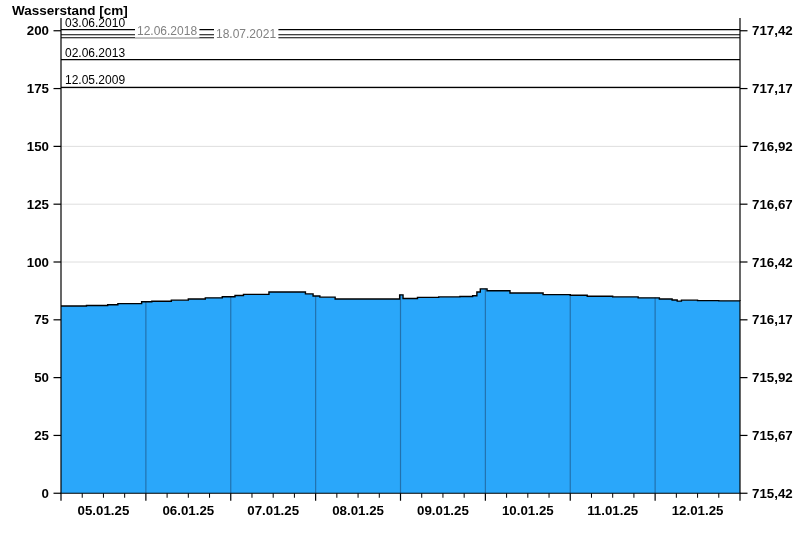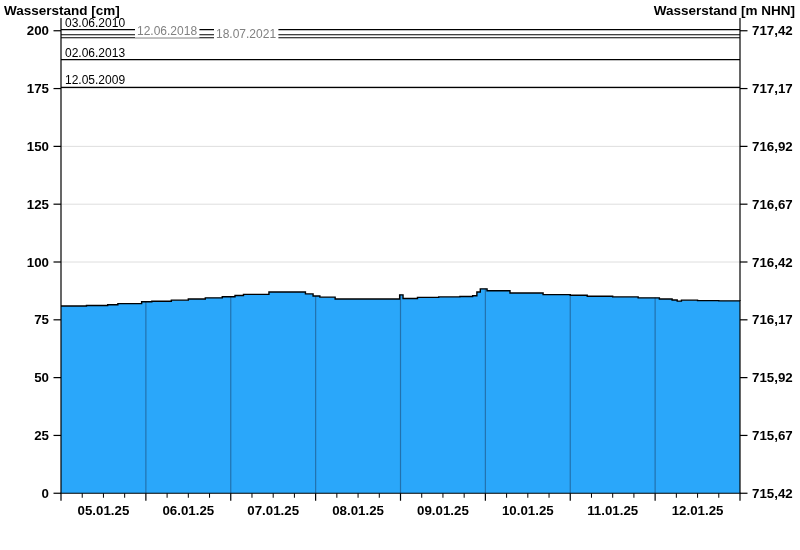--- a/index.html
+++ b/index.html
@@ -1,33 +1,32 @@
 <!DOCTYPE html>
 <html><head>
 <meta charset="utf-8">
 <style>
   html,body{margin:0;padding:0;background:#fff;}
   .stage{
     position:relative;width:800px;height:550px;background:#ffffff;overflow:hidden;
     font-family:"Liberation Sans",sans-serif;
   }
   .axis-title{
-    position:absolute;top:3px;font-size:13.5px;font-weight:bold;color:#000;white-space:nowrap;
+    position:absolute;top:3px;font-size:13.5px;font-weight:bold;color:#000;white-space:nowrap;margin-left:8px;
   }
   .axis-title.left{left:4px;}
   .axis-title.right{right:5px;}
   svg{position:absolute;left:0;top:0;}
   text{font-family:"Liberation Sans",sans-serif;}
 </style>
 </head>
 <body>
 
 <div class="stage">
   <div class="axis-title left">Wasserstand [cm]</div>
-  <div class="axis-title right">Wasserstand [m NHN]</div>
   <svg id="chart" width="800" height="550" viewBox="0 0 800 550">
       <g>
         <line x1="61" y1="435.4375" x2="740" y2="435.4375" stroke="#DEDEDE" stroke-width="1"></line>
         <line x1="61" y1="377.625" x2="740" y2="377.625" stroke="#DEDEDE" stroke-width="1"></line>
         <line x1="61" y1="319.8125" x2="740" y2="319.8125" stroke="#DEDEDE" stroke-width="1"></line>
         <line x1="61" y1="262" x2="740" y2="262" stroke="#DEDEDE" stroke-width="1"></line>
         <line x1="61" y1="204.1875" x2="740" y2="204.1875" stroke="#DEDEDE" stroke-width="1"></line>
         <line x1="61" y1="146.375" x2="740" y2="146.375" stroke="#DEDEDE" stroke-width="1"></line>
         <line x1="61" y1="88.5625" x2="740" y2="88.5625" stroke="#DEDEDE" stroke-width="1"></line>
       </g>

